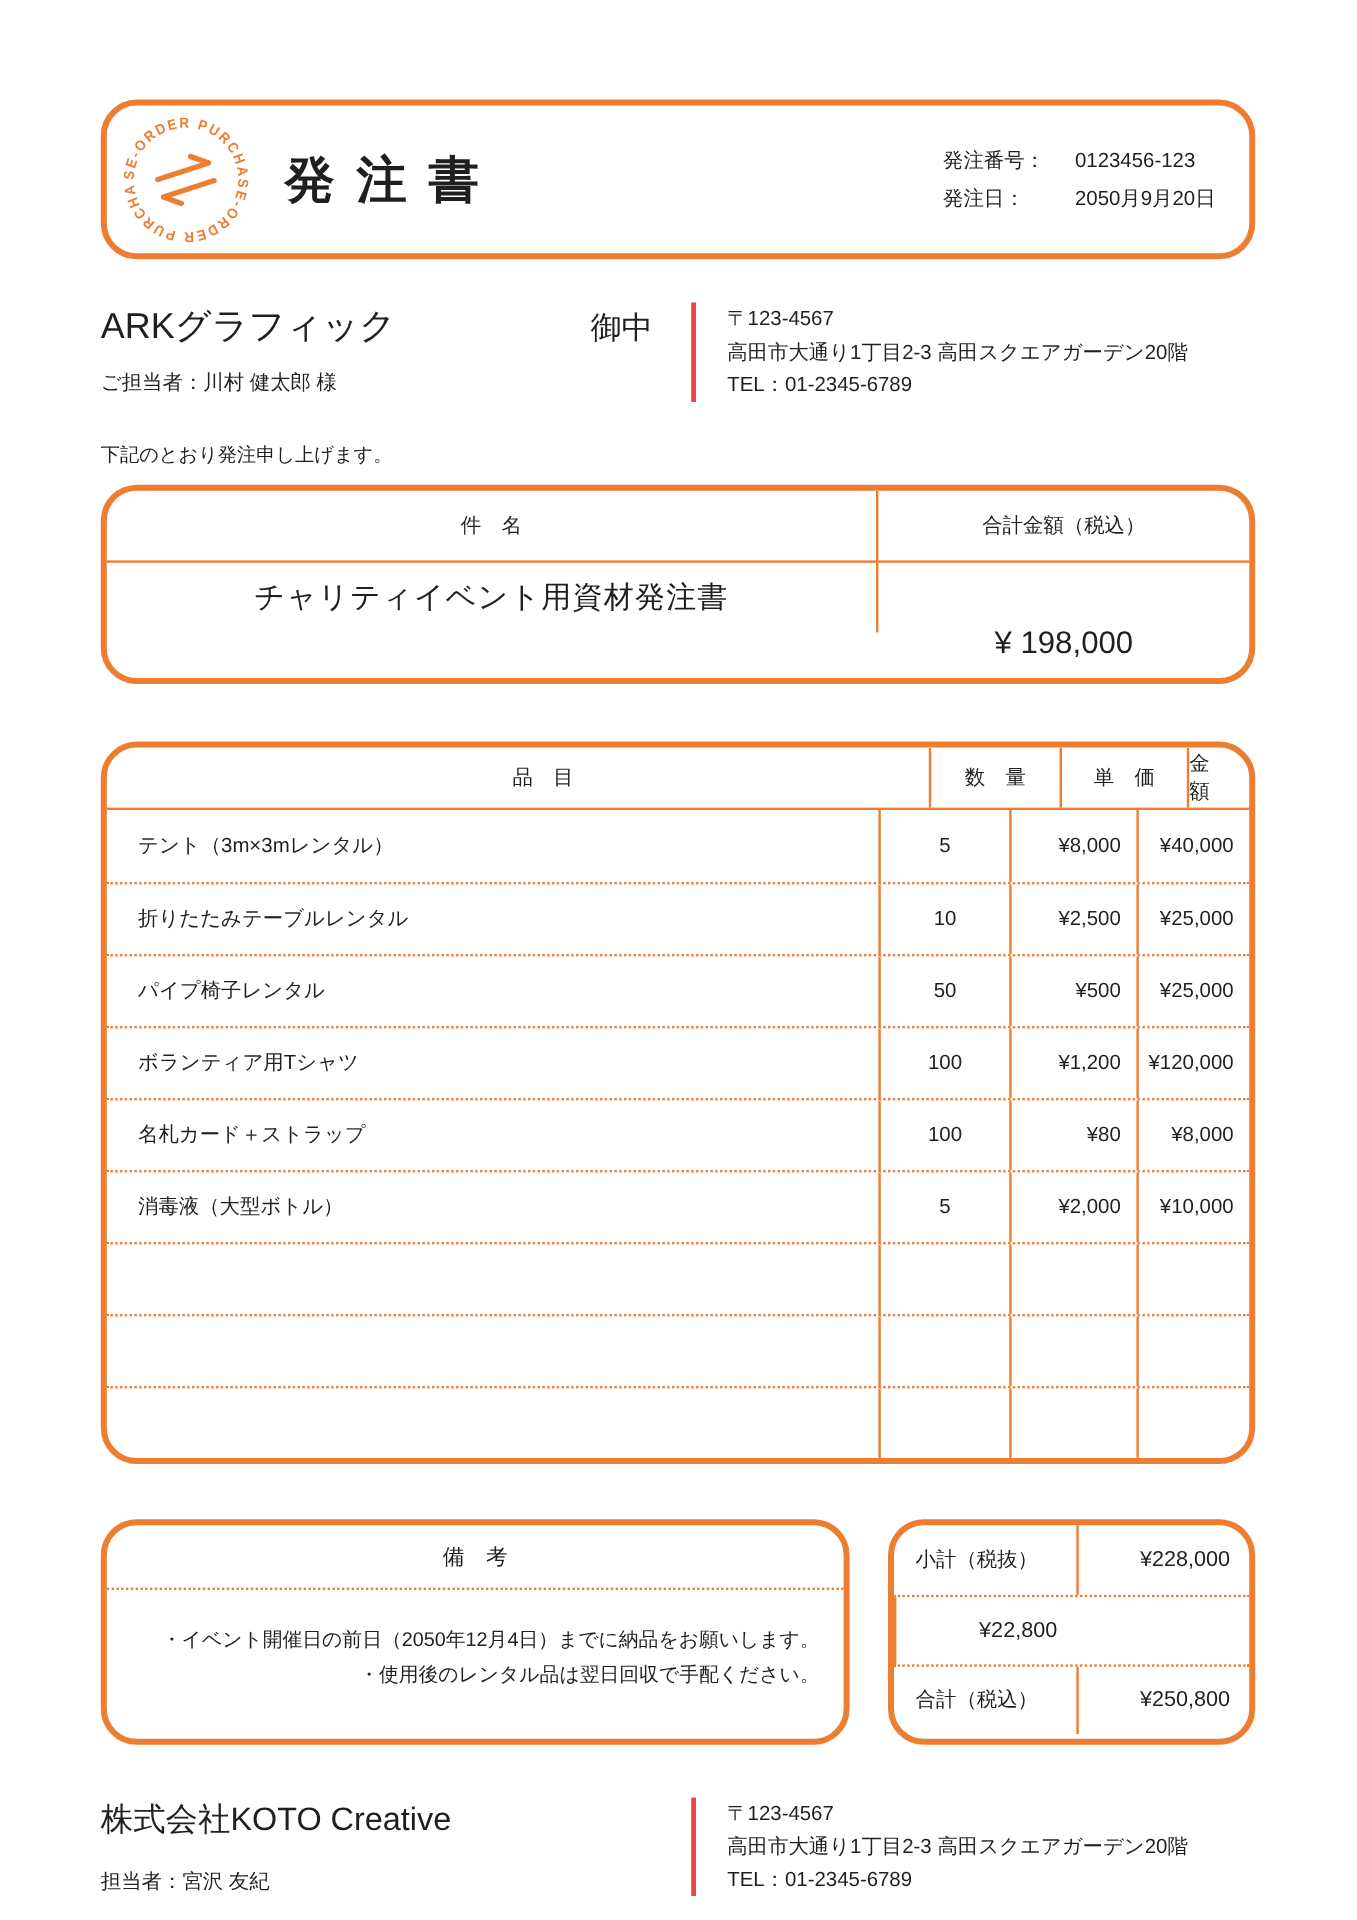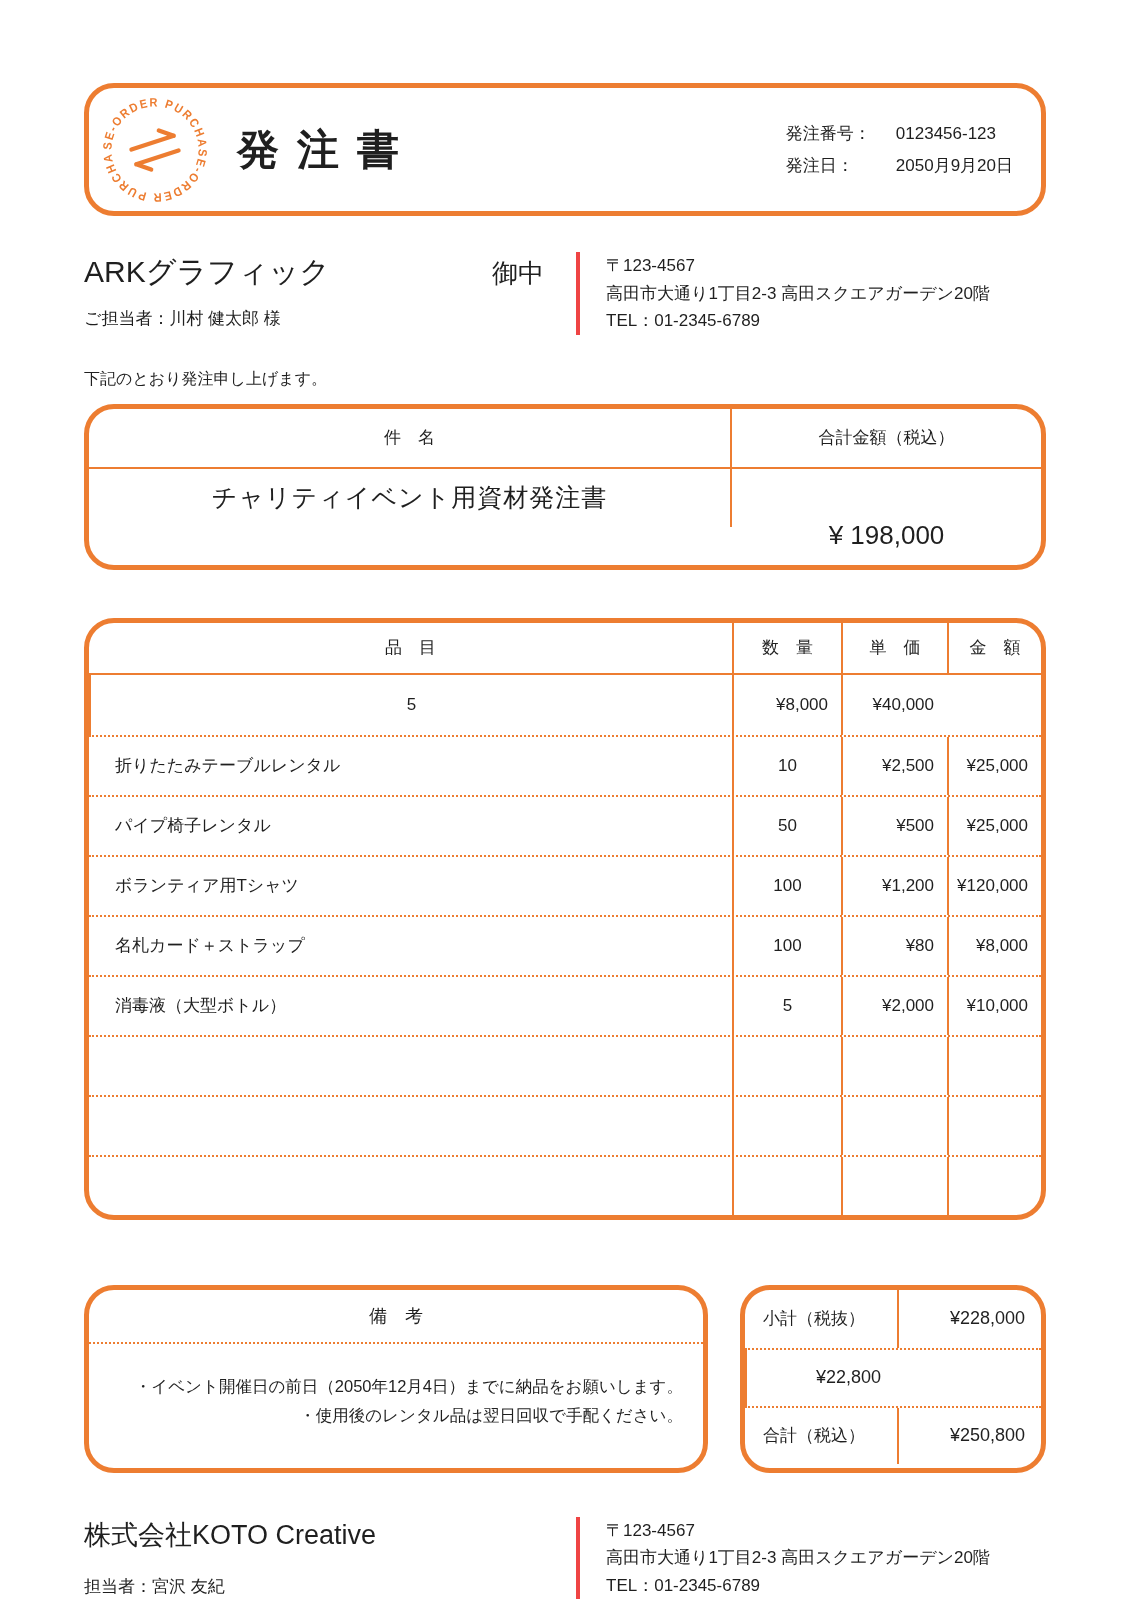--- a/index.html
+++ b/index.html
@@ -56,31 +56,31 @@
   .subject-name { font-size:25px; letter-spacing:1px; }
   .subject-total { font-size:26px;margin-top:38px; }
   
   .items-table {
     margin-top:48px;
     border:5px solid #ED7D31; border-radius:30px; overflow:hidden;
   }
   .items-header, .item-row {
     display:grid; grid-template-columns:643px 109px 106px 1fr;
   }
-  .items-header { height:52px; border-bottom:2px solid #ED7D31; }
+  .items-header { height:52px; border-bottom:2px solid #ED7D31;padding-left:42px; }
   .items-header .cell { justify-content:center; font-size:17px; }
   .item-row { height:60px; }
   .item-row + .item-row { border-top:2px dotted #ED7D31; }
   .cell { display:flex; align-items:center; font-size:17px; }
   .cell.c2, .cell.c3, .cell.c4 { border-left:2px solid #ED7D31; }
   .item-row .cell.name { padding-left:26px; }
   .item-row .cell.qty { justify-content:center; }
   .item-row .cell.unit, .item-row .cell.amount { justify-content:flex-end; padding-right:13px; }
   
-  .bottom-row { margin-top:65px; display:flex; }
+  .bottom-row { margin-top:46px; display:flex; }
   .remarks-box {
     width:624px; height:188px; flex:0 0 auto;
     border:5px solid #ED7D31; border-radius:30px; overflow:hidden;
   }
   .remarks-header {
     height:54px; display:flex; align-items:center; justify-content:center;
     font-size:18px; border-bottom:2px dotted #ED7D31;
   }
   .remarks-body { padding:28px 20px 0 38px; font-size:16.5px; line-height:1.8;text-align:right; }
   .totals-box {
@@ -160,20 +160,21 @@
   <div class="items-table">
     <div class="items-header">
       <div class="cell">品　目</div>
       <div class="cell c2">数　量</div>
       <div class="cell c3">単　価</div>
       <div class="cell c4">金　額</div>
     </div>
     <div>
 
         <div class="item-row">
+          <div class="cell name">テント（3m×3mレンタル）</div>
           <div class="cell qty c2">5</div>
           <div class="cell unit c3">¥8,000</div>
           <div class="cell amount c4">¥40,000</div>
         </div>
 
         <div class="item-row">
           <div class="cell name">折りたたみテーブルレンタル</div>
           <div class="cell qty c2">10</div>
           <div class="cell unit c3">¥2,500</div>
           <div class="cell amount c4">¥25,000</div>

